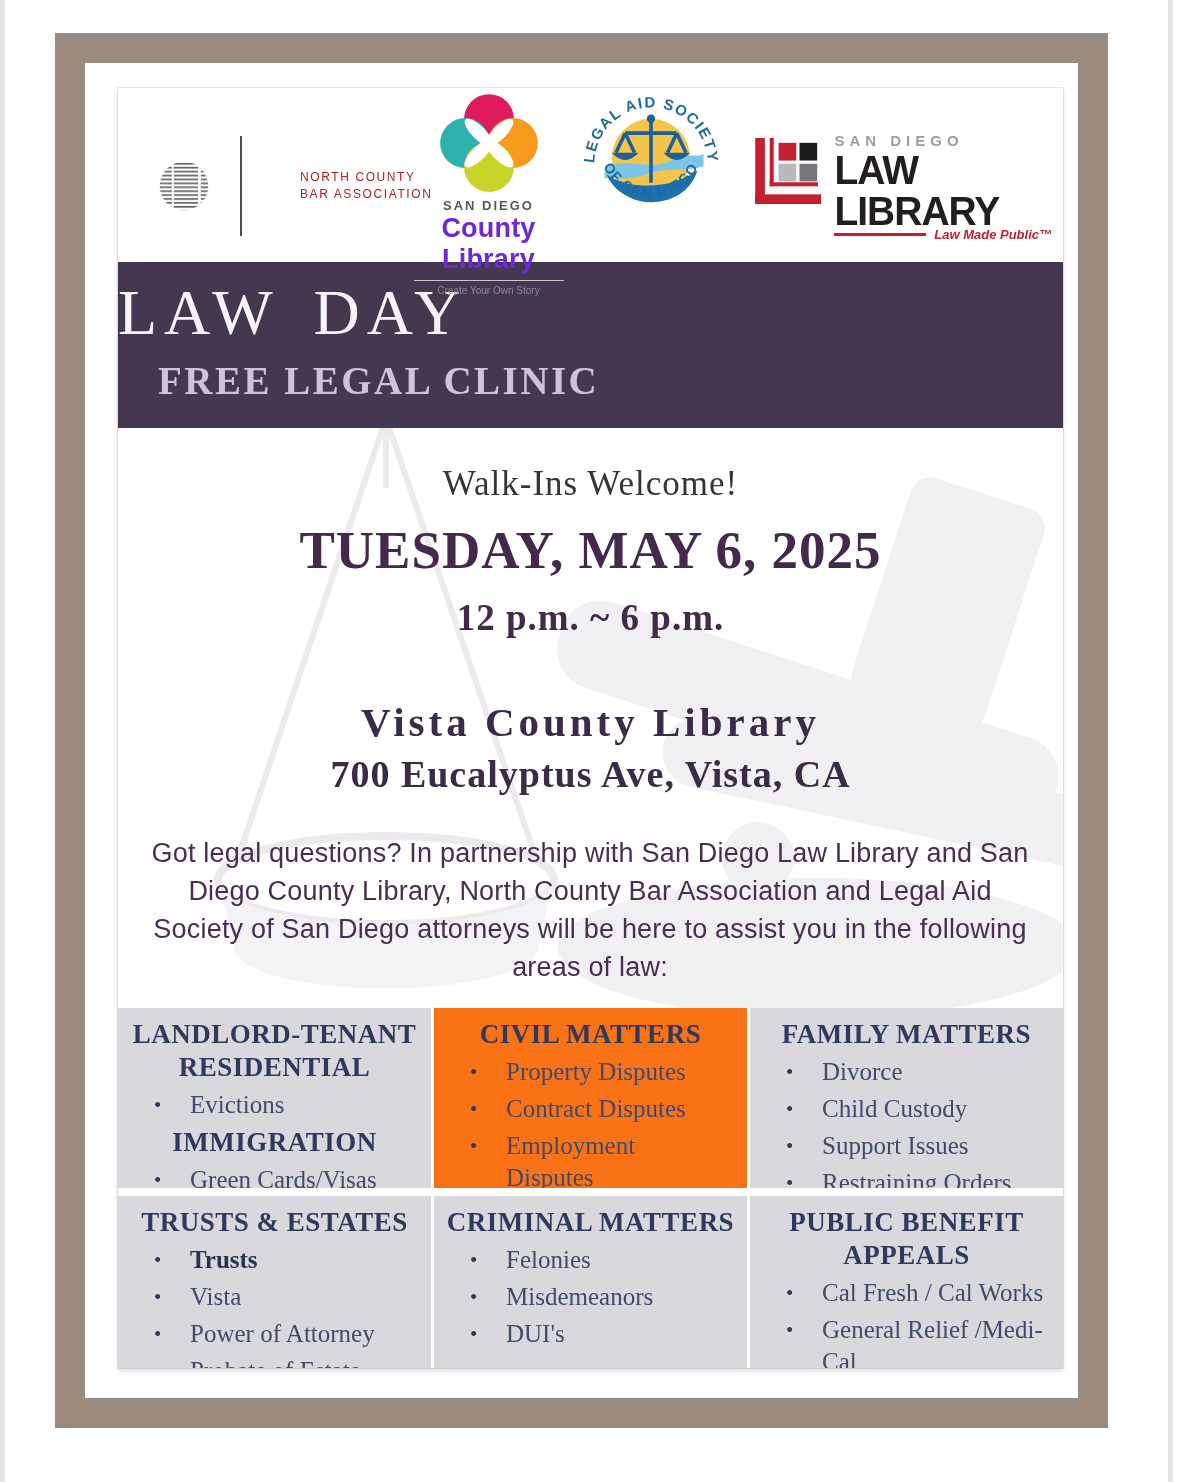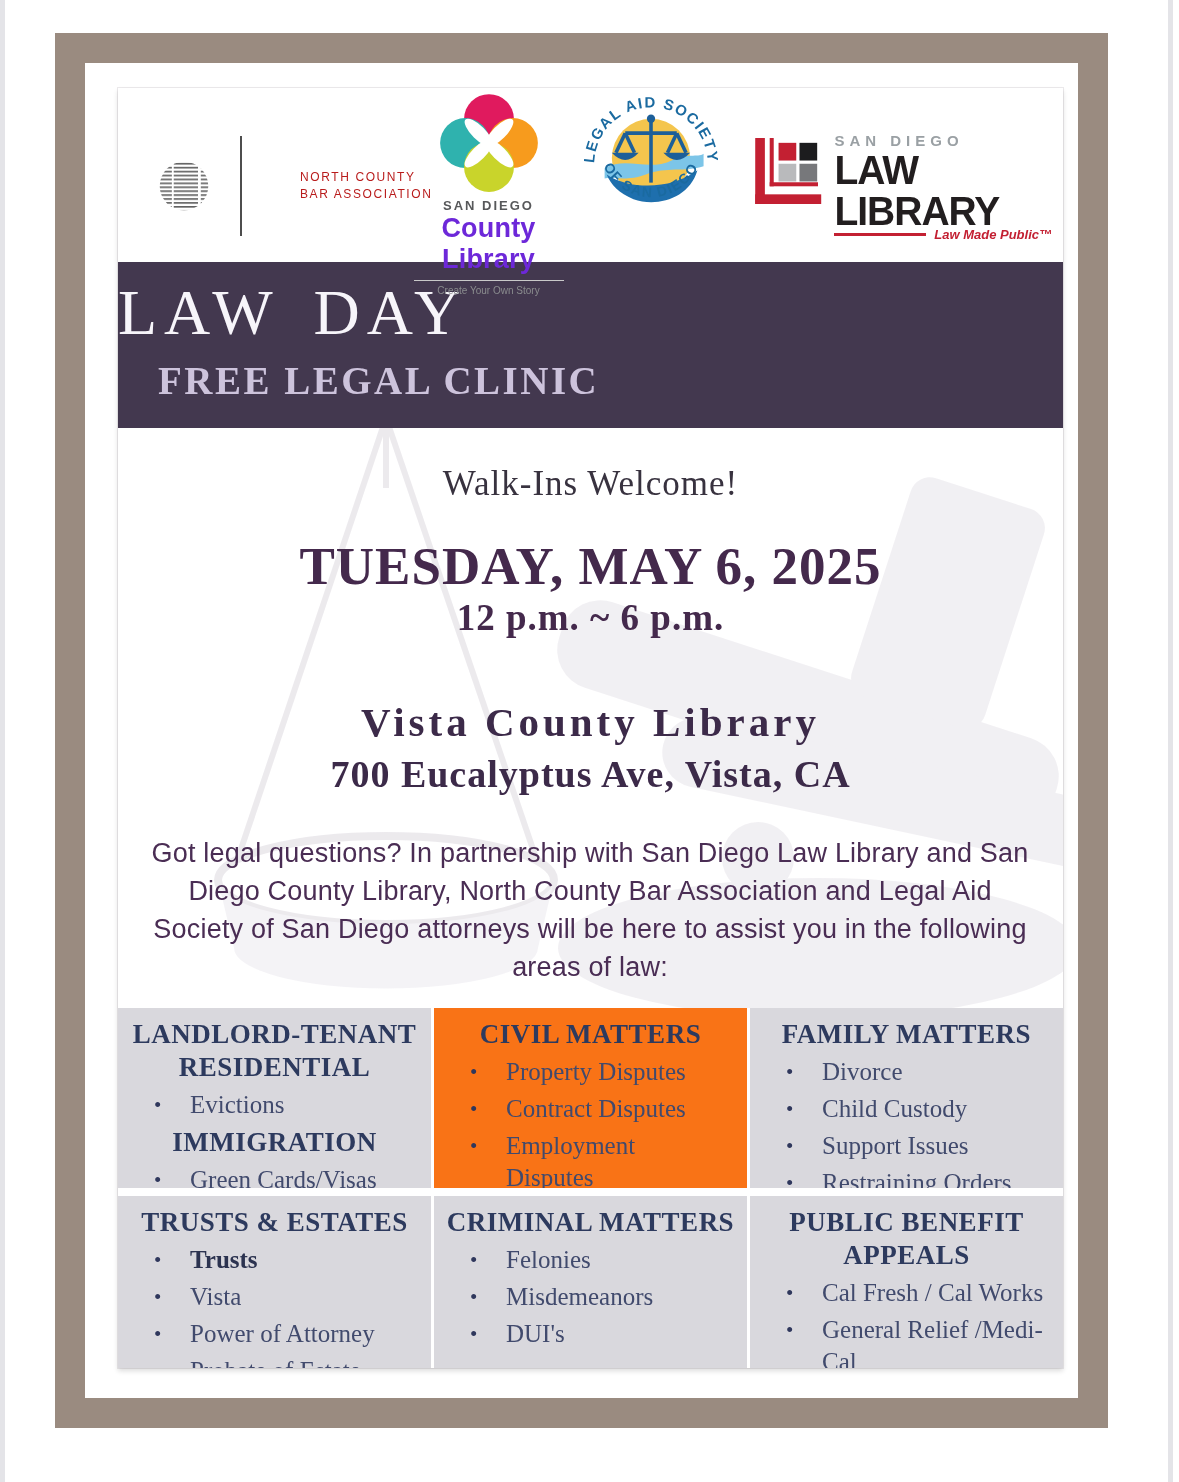--- a/index.html
+++ b/index.html
@@ -42,21 +42,21 @@
   
   .banner { width:945px; height:166px; }
   .banner-title { padding-top:14px; font-size:64px; letter-spacing:7px; word-spacing:12px; color:#f7f5fa; }
   .banner-sub { margin-top:8px; font-size:39px; font-weight:bold; letter-spacing:2.5px; color:#cdc3dc; }
 
   
   .event { position:relative; width:945px; height:580px; background:#ffffff; overflow:hidden; }
   .wm { position:absolute; left:0; top:0; opacity:.55; }
   .ev { position:absolute; left:0; width:945px; text-align:center; }
   .walkins { top:36px; font-size:35px; letter-spacing:1px; color:#38323f; }
-  .date    { top:108px; font-size:53px; font-weight:bold; letter-spacing:1px; color:#44294c; }
+  .date    { top:92px; font-size:53px; font-weight:bold; letter-spacing:1px; color:#44294c; }
   .time    { top:168px; font-size:37px; font-weight:bold; letter-spacing:1px; color:#44294c; }
   .venue   { top:270px; font-size:41px; font-weight:bold; letter-spacing:4px; color:#3c2a49; }
   .address { top:324px; font-size:38px; font-weight:bold; letter-spacing:1px; color:#3c2a49; }
   .desc    { top:406px; left:32px; width:880px; font-family:"Liberation Sans",sans-serif;
              font-size:27px; font-weight:500; line-height:38px; letter-spacing:.2px; color:#4a2d54; }
 
   
   .grid { width:945px; height:316px; display:grid; grid-template-columns:repeat(3,1fr);
           grid-template-rows:180px 172px; gap:8px 3px; background:#ffffff; }
   .cell { background:#d9d8dd; padding:8px 8px 0; overflow:hidden; }

